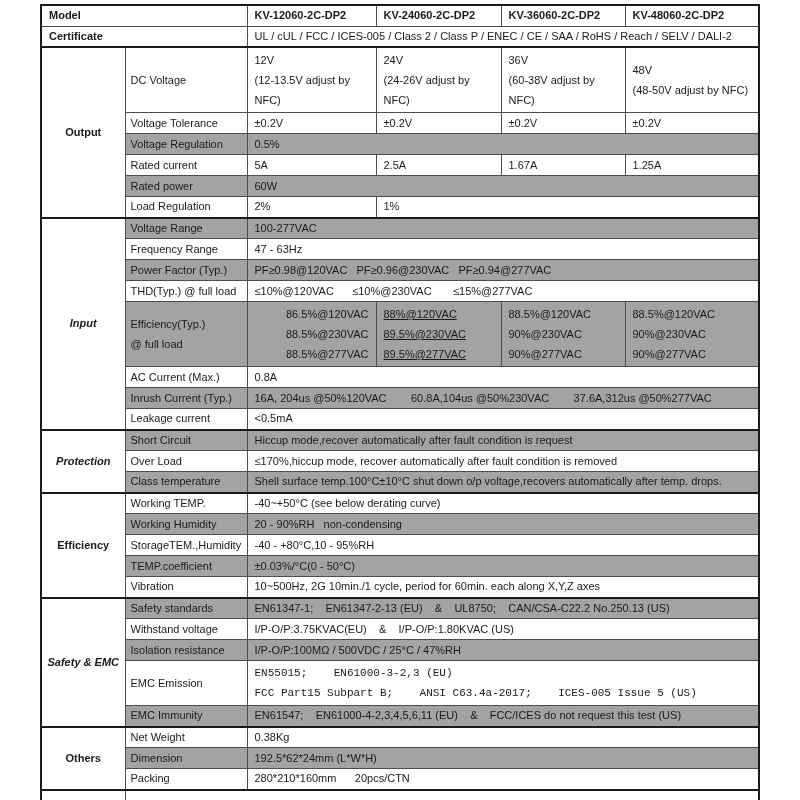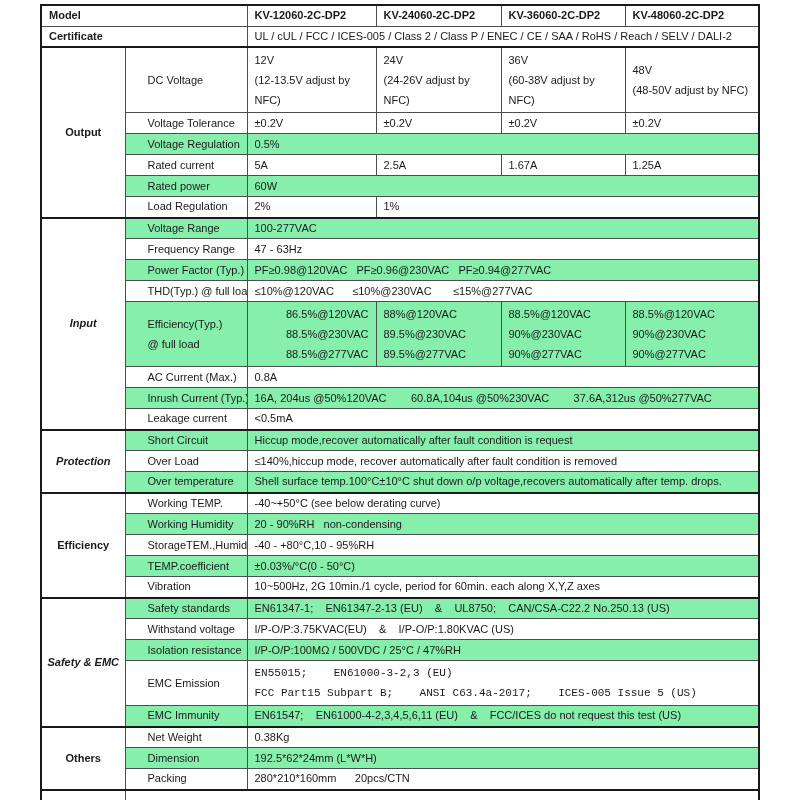--- a/index.html
+++ b/index.html
@@ -23,22 +23,22 @@
     font-size: 11px;
     line-height: 15px;
     vertical-align: middle;
     white-space: pre-wrap;
     overflow: hidden;
   }
   tr { height: 21px; }
   tr.sec-start td { border-top: 2px solid #1a1a1a; margin-left: 16px; }
   td.lab, td.sec, td.model { font-weight: bold; }
   td.sec { text-align: center; padding: 2px 4px; background: #ffffff; }
-  td.param { padding-left: 22px; white-space: nowrap; }
-  tr.shade td { background: #86efac; }
+  td.param { padding-left: 5px; white-space: nowrap; }
+  tr.shade td { background: #a3a3a3; }
   tr.shade td.sec { background: #ffffff; font-style: italic; }
   tr.notes-row { height: 40px; }
   td.notes-cell { padding: 3px 7px; }
 </style>
 </head>
 <body>
 
 <div class="wrap">
   <table class="spec">
     <colgroup>
@@ -118,21 +118,21 @@
         <tr>
           <td class="param">THD(Typ.) @ full load</td>
           <td class="val" colspan="4">≤10%@120VAC      ≤10%@230VAC       ≤15%@277VAC</td>
         </tr>
         <tr class="shade" style="height: 63px;">
           <td class="param" style="white-space: pre-wrap; line-height: 20px;">Efficiency(Typ.)
 @ full load</td>
           <td class="val" style="line-height: 20px; text-align: right;">86.5%@120VAC
 88.5%@230VAC
 88.5%@277VAC</td>
-          <td class="val" style="line-height: 20px;">88%@120VAC
+          <td class="val" style="line-height: 20px; text-decoration: underline;">88%@120VAC
 89.5%@230VAC
 89.5%@277VAC</td>
           <td class="val" style="line-height: 20px;">88.5%@120VAC
 90%@230VAC
 90%@277VAC</td>
           <td class="val" style="line-height: 20px;">88.5%@120VAC
 90%@230VAC
 90%@277VAC</td>
         </tr>
         <tr>
@@ -147,24 +147,24 @@
           <td class="param">Leakage current</td>
           <td class="val" colspan="4">&lt;0.5mA</td>
         </tr>
         <tr class="shade sec-start">
           <td rowspan="3" class="sec">Protection</td>
           <td class="param">Short Circuit</td>
           <td class="val" colspan="4">Hiccup mode,recover automatically after fault condition is request</td>
         </tr>
         <tr>
           <td class="param">Over Load</td>
-          <td class="val" colspan="4">≤140%,hiccup mode, recover automatically after fault condition is removed</td>
-        </tr>
-        <tr class="shade">
-          <td class="param">Over temperature</td>
+          <td class="val" colspan="4">≤170%,hiccup mode, recover automatically after fault condition is removed</td>
+        </tr>
+        <tr class="shade">
+          <td class="param">Class temperature</td>
           <td class="val" colspan="4">Shell surface temp.100°C±10°C shut down o/p voltage,recovers automatically after temp. drops.</td>
         </tr>
         <tr class="sec-start">
           <td rowspan="5" class="sec">Efficiency</td>
           <td class="param">Working TEMP.</td>
           <td class="val" colspan="4">-40~+50°C (see below derating curve)</td>
         </tr>
         <tr class="shade">
           <td class="param">Working Humidity</td>
           <td class="val" colspan="4">20 - 90%RH   non-condensing</td>

